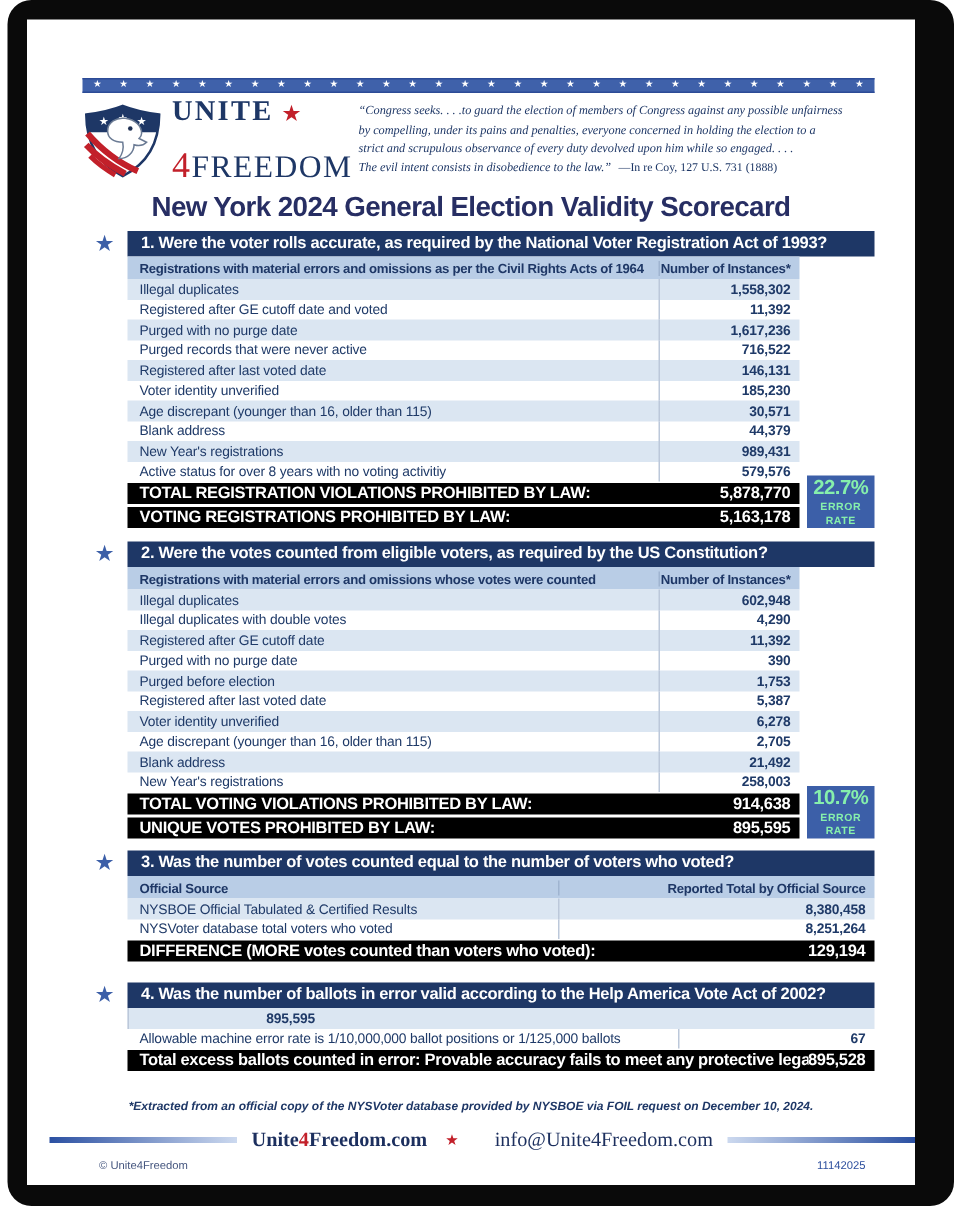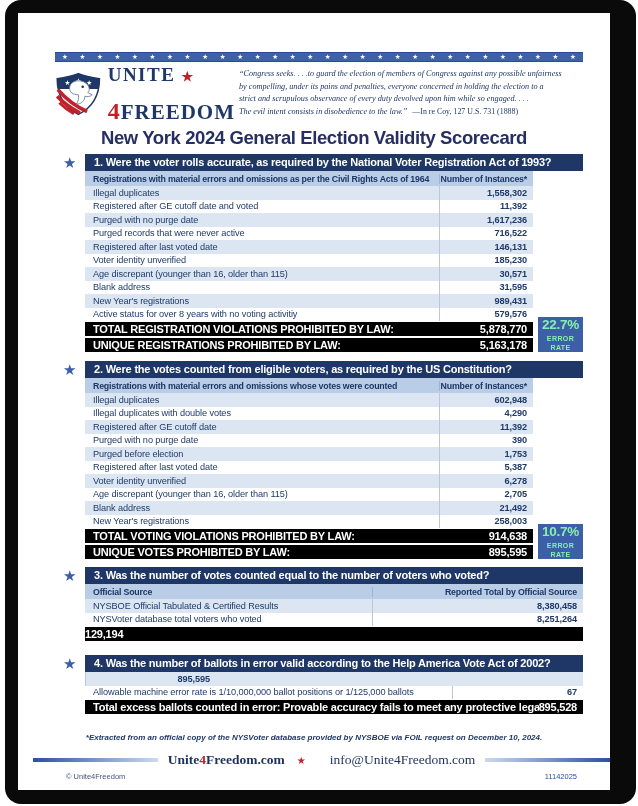--- a/index.html
+++ b/index.html
@@ -13,21 +13,21 @@
                border-top:1px solid #2c4b96;border-bottom:1px solid #2c4b96;
                display:flex;justify-content:space-between;align-items:center;padding:0 7px;box-sizing:border-box;}
   .bstar{color:#ffffff;font-size:6.5px;line-height:8px;}
 
   
   .masthead{margin:4px 25px 0 37px;height:56px;display:flex;}
   .logo{display:flex;align-items:center;width:180px;}
   .logo-text{margin-left:6px;font-family:"Liberation Serif",serif;color:#1e3766;line-height:1;}
   .lt1{font-size:19px;font-weight:bold;letter-spacing:1.5px;}
   .lt1 .lstar{color:#c2202a;font-size:13px;letter-spacing:0;}
-  .lt2{font-size:21px;font-weight:bold;letter-spacing:1px;margin-top:15px;}
+  .lt2{font-size:21px;font-weight:normal;letter-spacing:1px;margin-top:15px;}
   .lt2 .lnum{color:#c2202a;font-size:24px;}
   .quote{margin-left:4px;padding-top:2px;width:352px;font-family:"Liberation Serif",serif;
          font-style:italic;font-size:8.2px;line-height:12.6px;color:#1e3766;white-space:nowrap;}
   .quote .attr{font-style:normal;font-size:7.9px;margin-left:5px;}
 
   .title{margin:5px 0 0 0;height:22px;text-align:center;font-size:18.5px;font-weight:bold;
          color:#272e63;letter-spacing:-0.4px;line-height:22px;}
 
   
   .sec{position:relative;margin-left:67px;width:498px;}
@@ -176,38 +176,38 @@
               <div class="row">
                 <span class="lbl">Voter identity unverified</span>
                 <span class="val">185,230</span>
               </div>
               <div class="row">
                 <span class="lbl">Age discrepant (younger than 16, older than 115)</span>
                 <span class="val">30,571</span>
               </div>
               <div class="row">
                 <span class="lbl">Blank address</span>
-                <span class="val">31,595</span>
+                <span class="val">44,379</span>
               </div>
               <div class="row">
                 <span class="lbl">New Year's registrations</span>
                 <span class="val">989,431</span>
               </div>
               <div class="row">
                 <span class="lbl">Active status for over 8 years with no voting activitiy</span>
                 <span class="val">579,576</span>
               </div>
             </div>
           <div class="totals">
               <div class="trow">
                 <span class="lbl">TOTAL REGISTRATION VIOLATIONS PROHIBITED BY LAW:</span>
                 <span class="val">5,878,770</span>
               </div>
               <div class="trow">
-                <span class="lbl">UNIQUE REGISTRATIONS PROHIBITED BY LAW:</span>
+                <span class="lbl">VOTING REGISTRATIONS PROHIBITED BY LAW:</span>
                 <span class="val">5,163,178</span>
               </div>
             </div>
         </div>
         <div class="ebox">
           <div class="pct">22.7%</div>
           <div class="elbl">ERROR
 RATE</div>
         </div>
       </div>
@@ -297,20 +297,21 @@
                 <span class="lbl">NYSBOE Official Tabulated &amp; Certified Results</span>
                 <span class="val">8,380,458</span>
               </div>
               <div class="row">
                 <span class="lbl">NYSVoter database total voters who voted</span>
                 <span class="val">8,251,264</span>
               </div>
             </div>
           <div class="totals">
               <div class="trow">
+                <span class="lbl">DIFFERENCE (MORE votes counted than voters who voted):</span>
                 <span class="val">129,194</span>
               </div>
             </div>
         </div>
       </div>
     </div>
 
     <div class="sec m4" style="--valw:131px">
       <span class="sec-star">★</span>
       <div class="sec-bar">4. Was the number of ballots in error valid according to the Help America Vote Act of 2002?</div>

